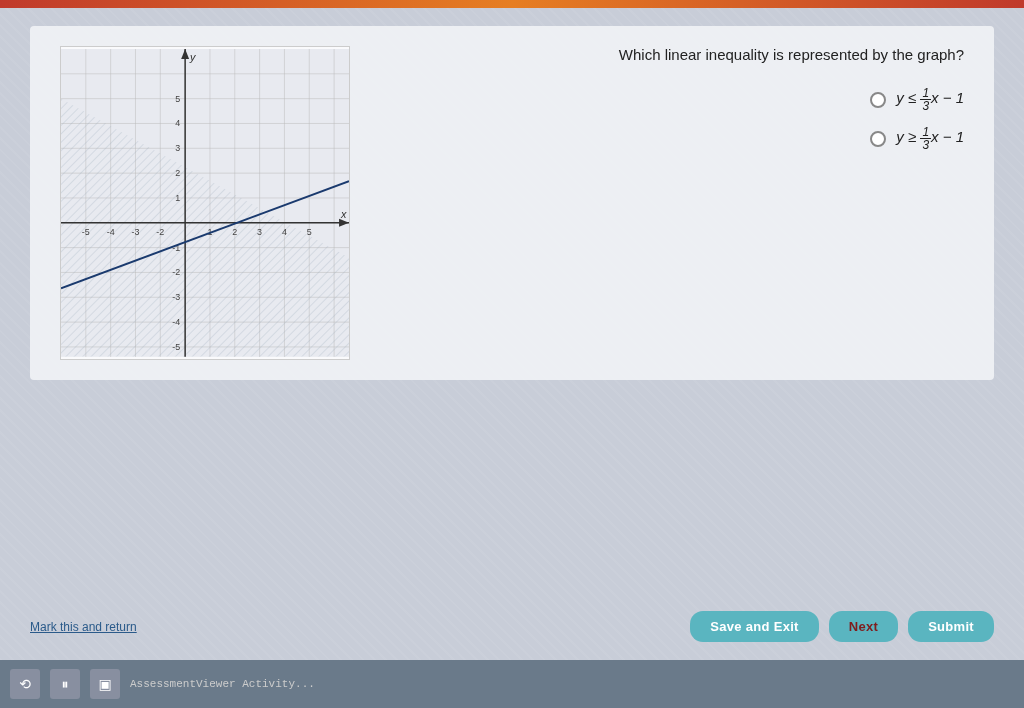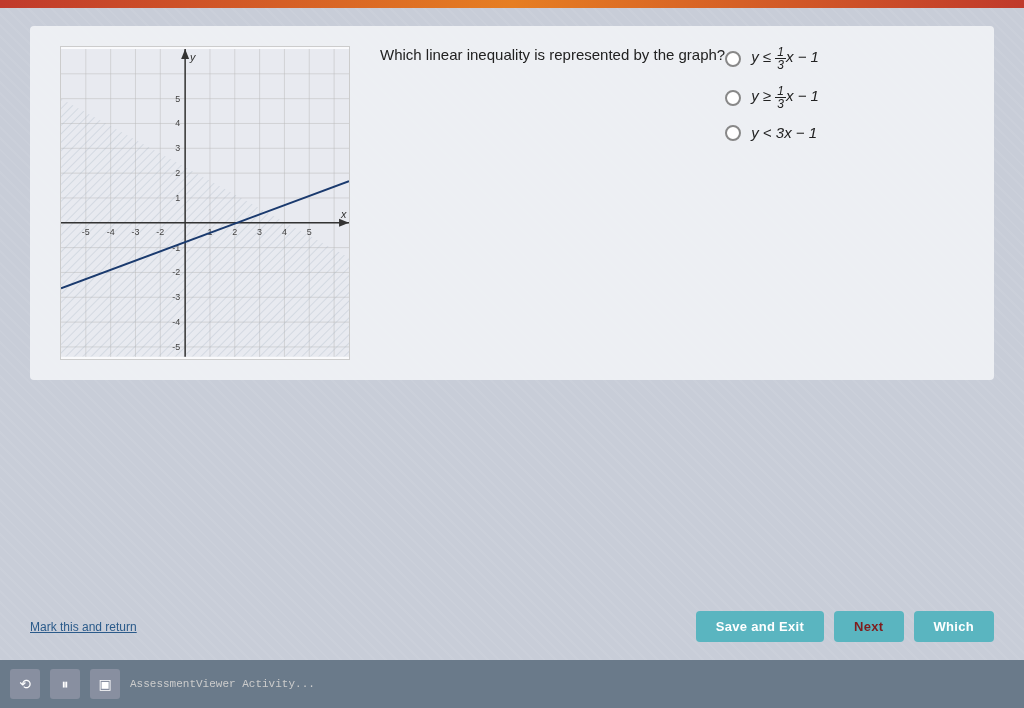--- a/index.html
+++ b/index.html
@@ -101,21 +101,23 @@
 
     .graph-svg {
       width: 100%;
       height: 100%;
     }
 
     
     .question-text-area {
       flex: 1;
       display: flex;
-      flex-direction: row;
+      flex-direction: column;
+      gap: 16px;
+      align-items: flex-end;
     }
 
     .question-title {
       font-size: 15px;
       color: #222;
       font-weight: normal;
       margin-bottom: 8px;
     }
 
     .answer-options {
@@ -162,21 +164,21 @@
     }
 
     .action-buttons {
       display: flex;
       gap: 10px;
     }
 
     .btn {
       padding: 8px 20px;
       border: none;
-      border-radius: 4px;
+      border-radius: 13px;
       font-size: 13px;
       font-weight: bold;
       cursor: pointer;
       letter-spacing: 0.3px;
     }
 
     .btn-save {
       background: #5ab5c0;
       color: white;
     }
@@ -326,43 +328,37 @@
         <div class="answer-option">
           <div class="radio-circle"></div>
           <span class="answer-label math-expr">
             y ≥ <span class="frac">
                 <span class="num">1</span>
                 <span class="den">3</span>
               </span>x − 1
           </span>
         </div>
 
-        <div class="answer-option">
-          <div class="radio-circle"></div>
-          <span class="answer-label math-expr">
-            y &lt; 3x − 1
-          </span>
-        </div>
 
 
       </div>
     </div>
 
   </div>
 
   <div style="flex: 1;"></div>
 
   <div class="action-row">
 
     <a class="mark-return-link" href="#">Mark this and return</a>
 
     <div class="action-buttons">
       <button class="btn btn-save">Save and Exit</button>
       <button class="btn btn-next">Next</button>
-      <button class="btn btn-submit">Which</button>
+      <button class="btn btn-submit">Submit</button>
     </div>
 
   </div>
 
 </div>
 
 <div class="taskbar">
   <div class="taskbar-icon">⟲</div>
   <div class="taskbar-icon">⏸</div>
   <div class="taskbar-icon">▣</div>

